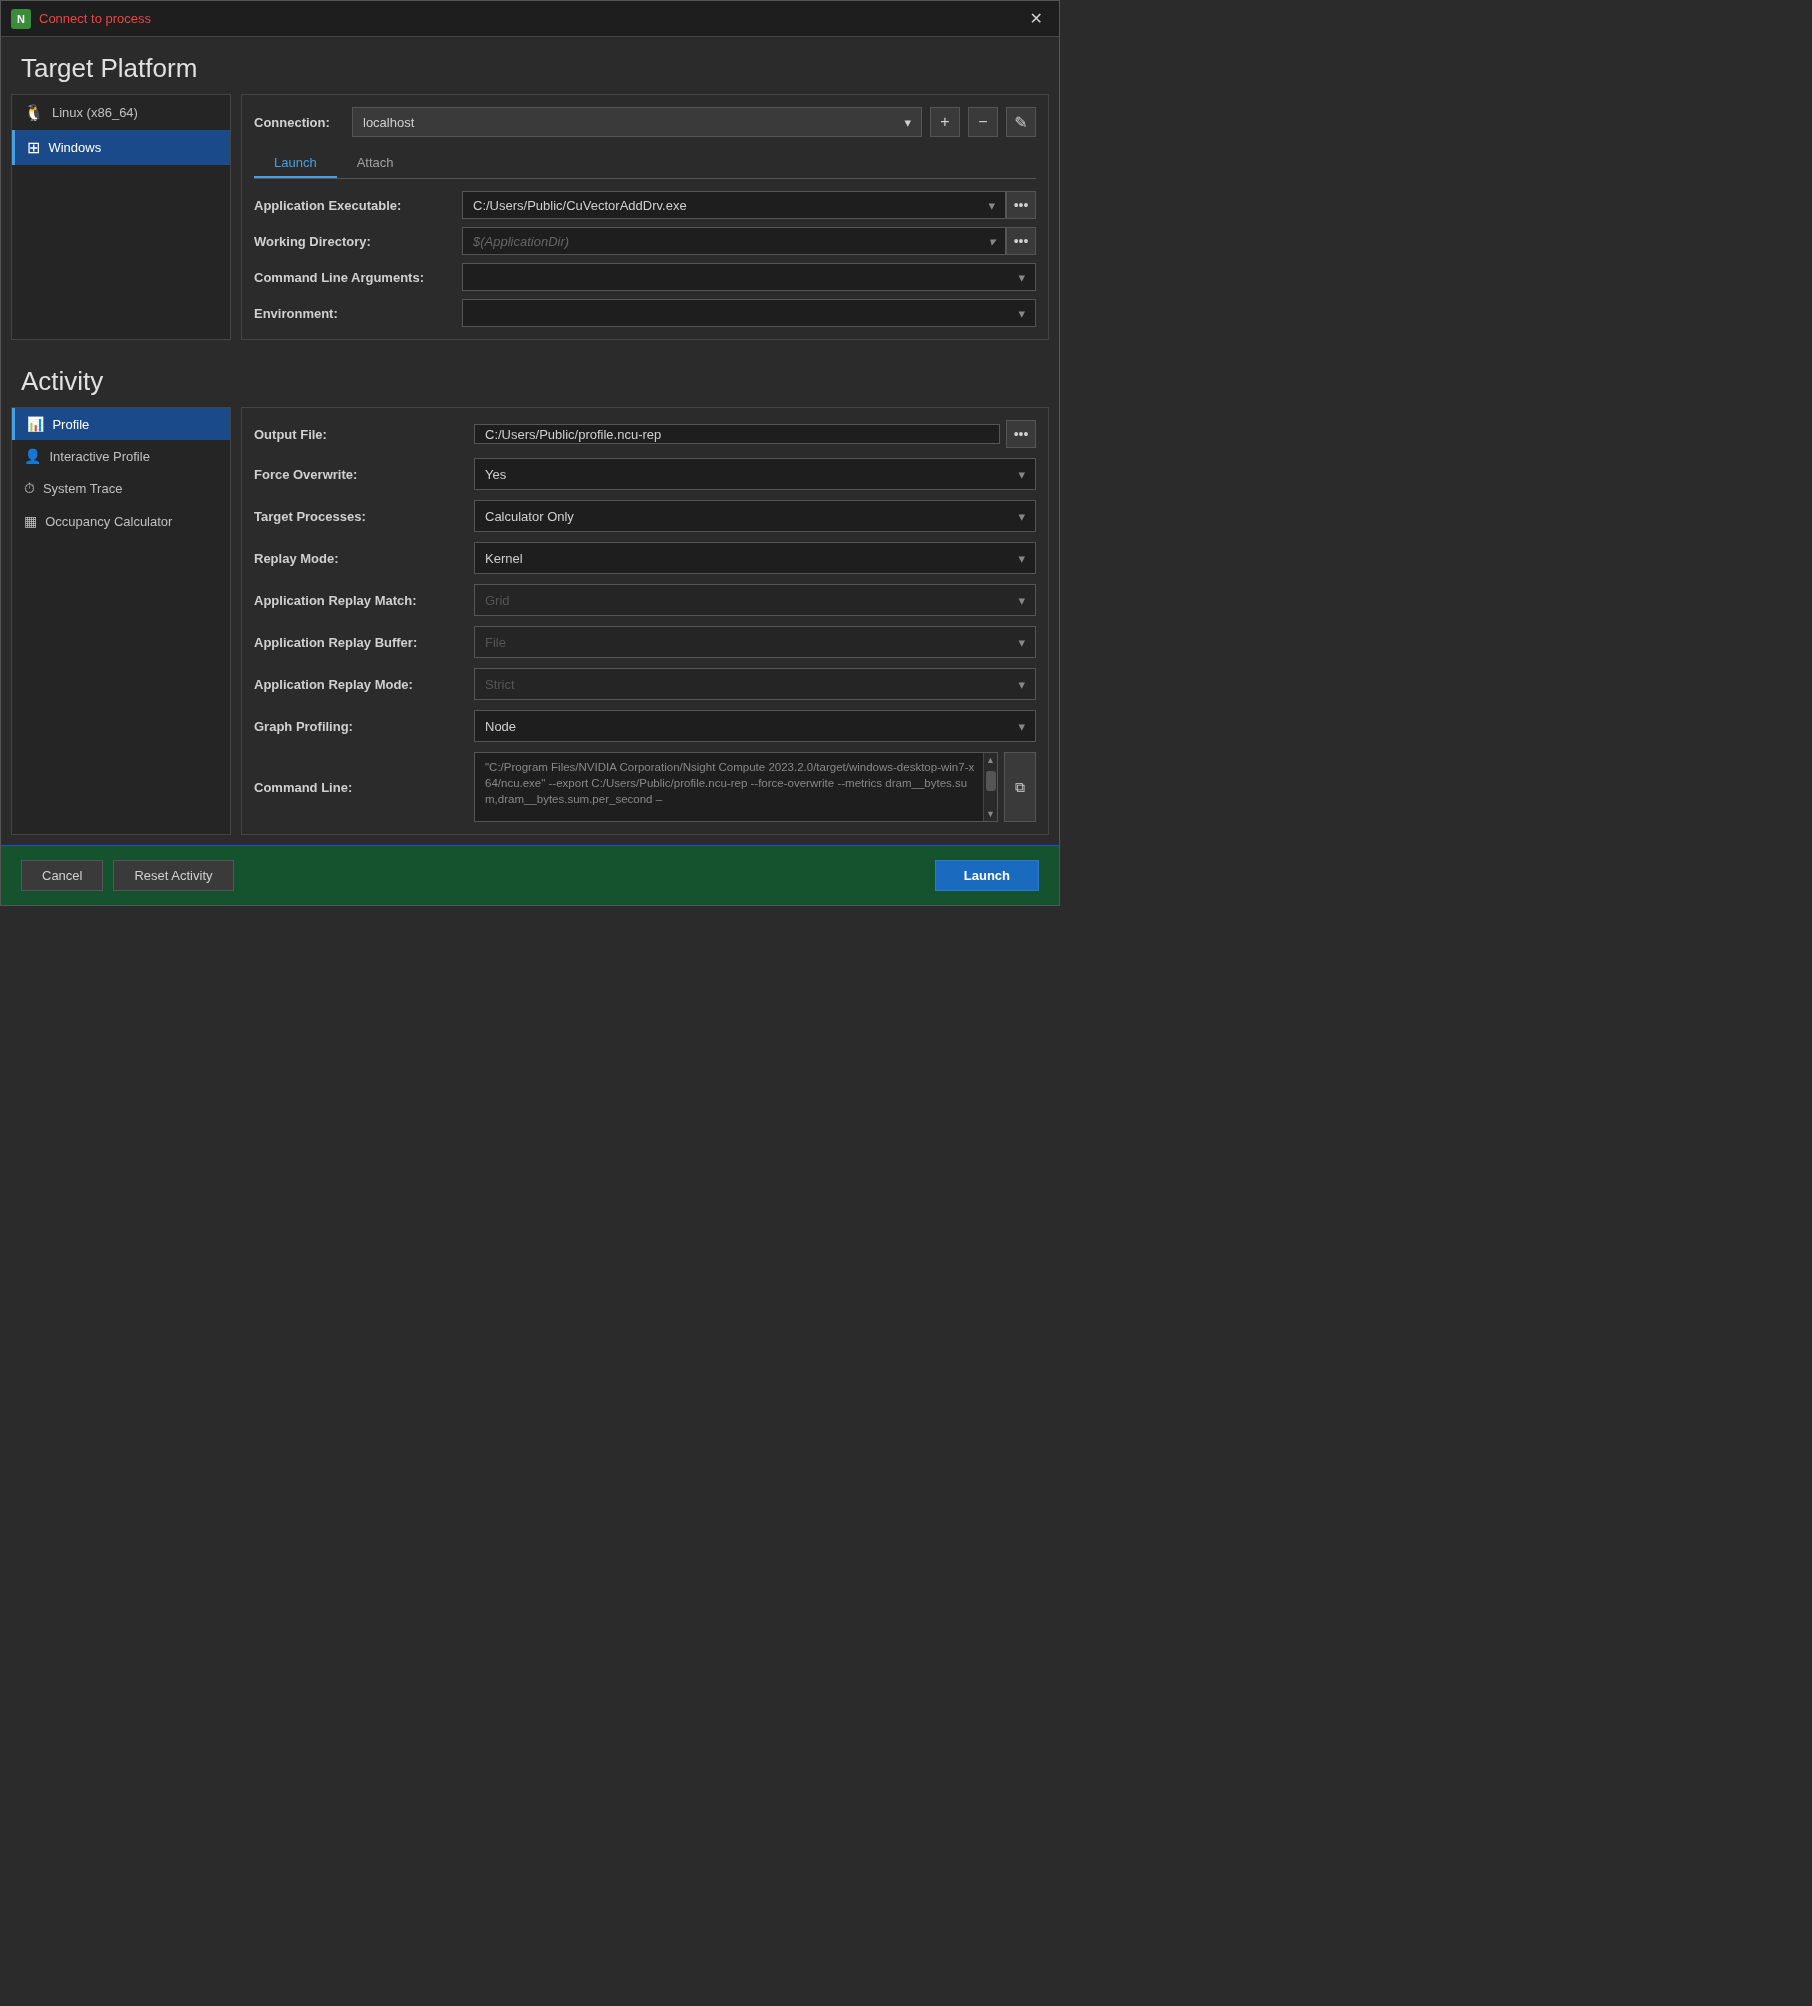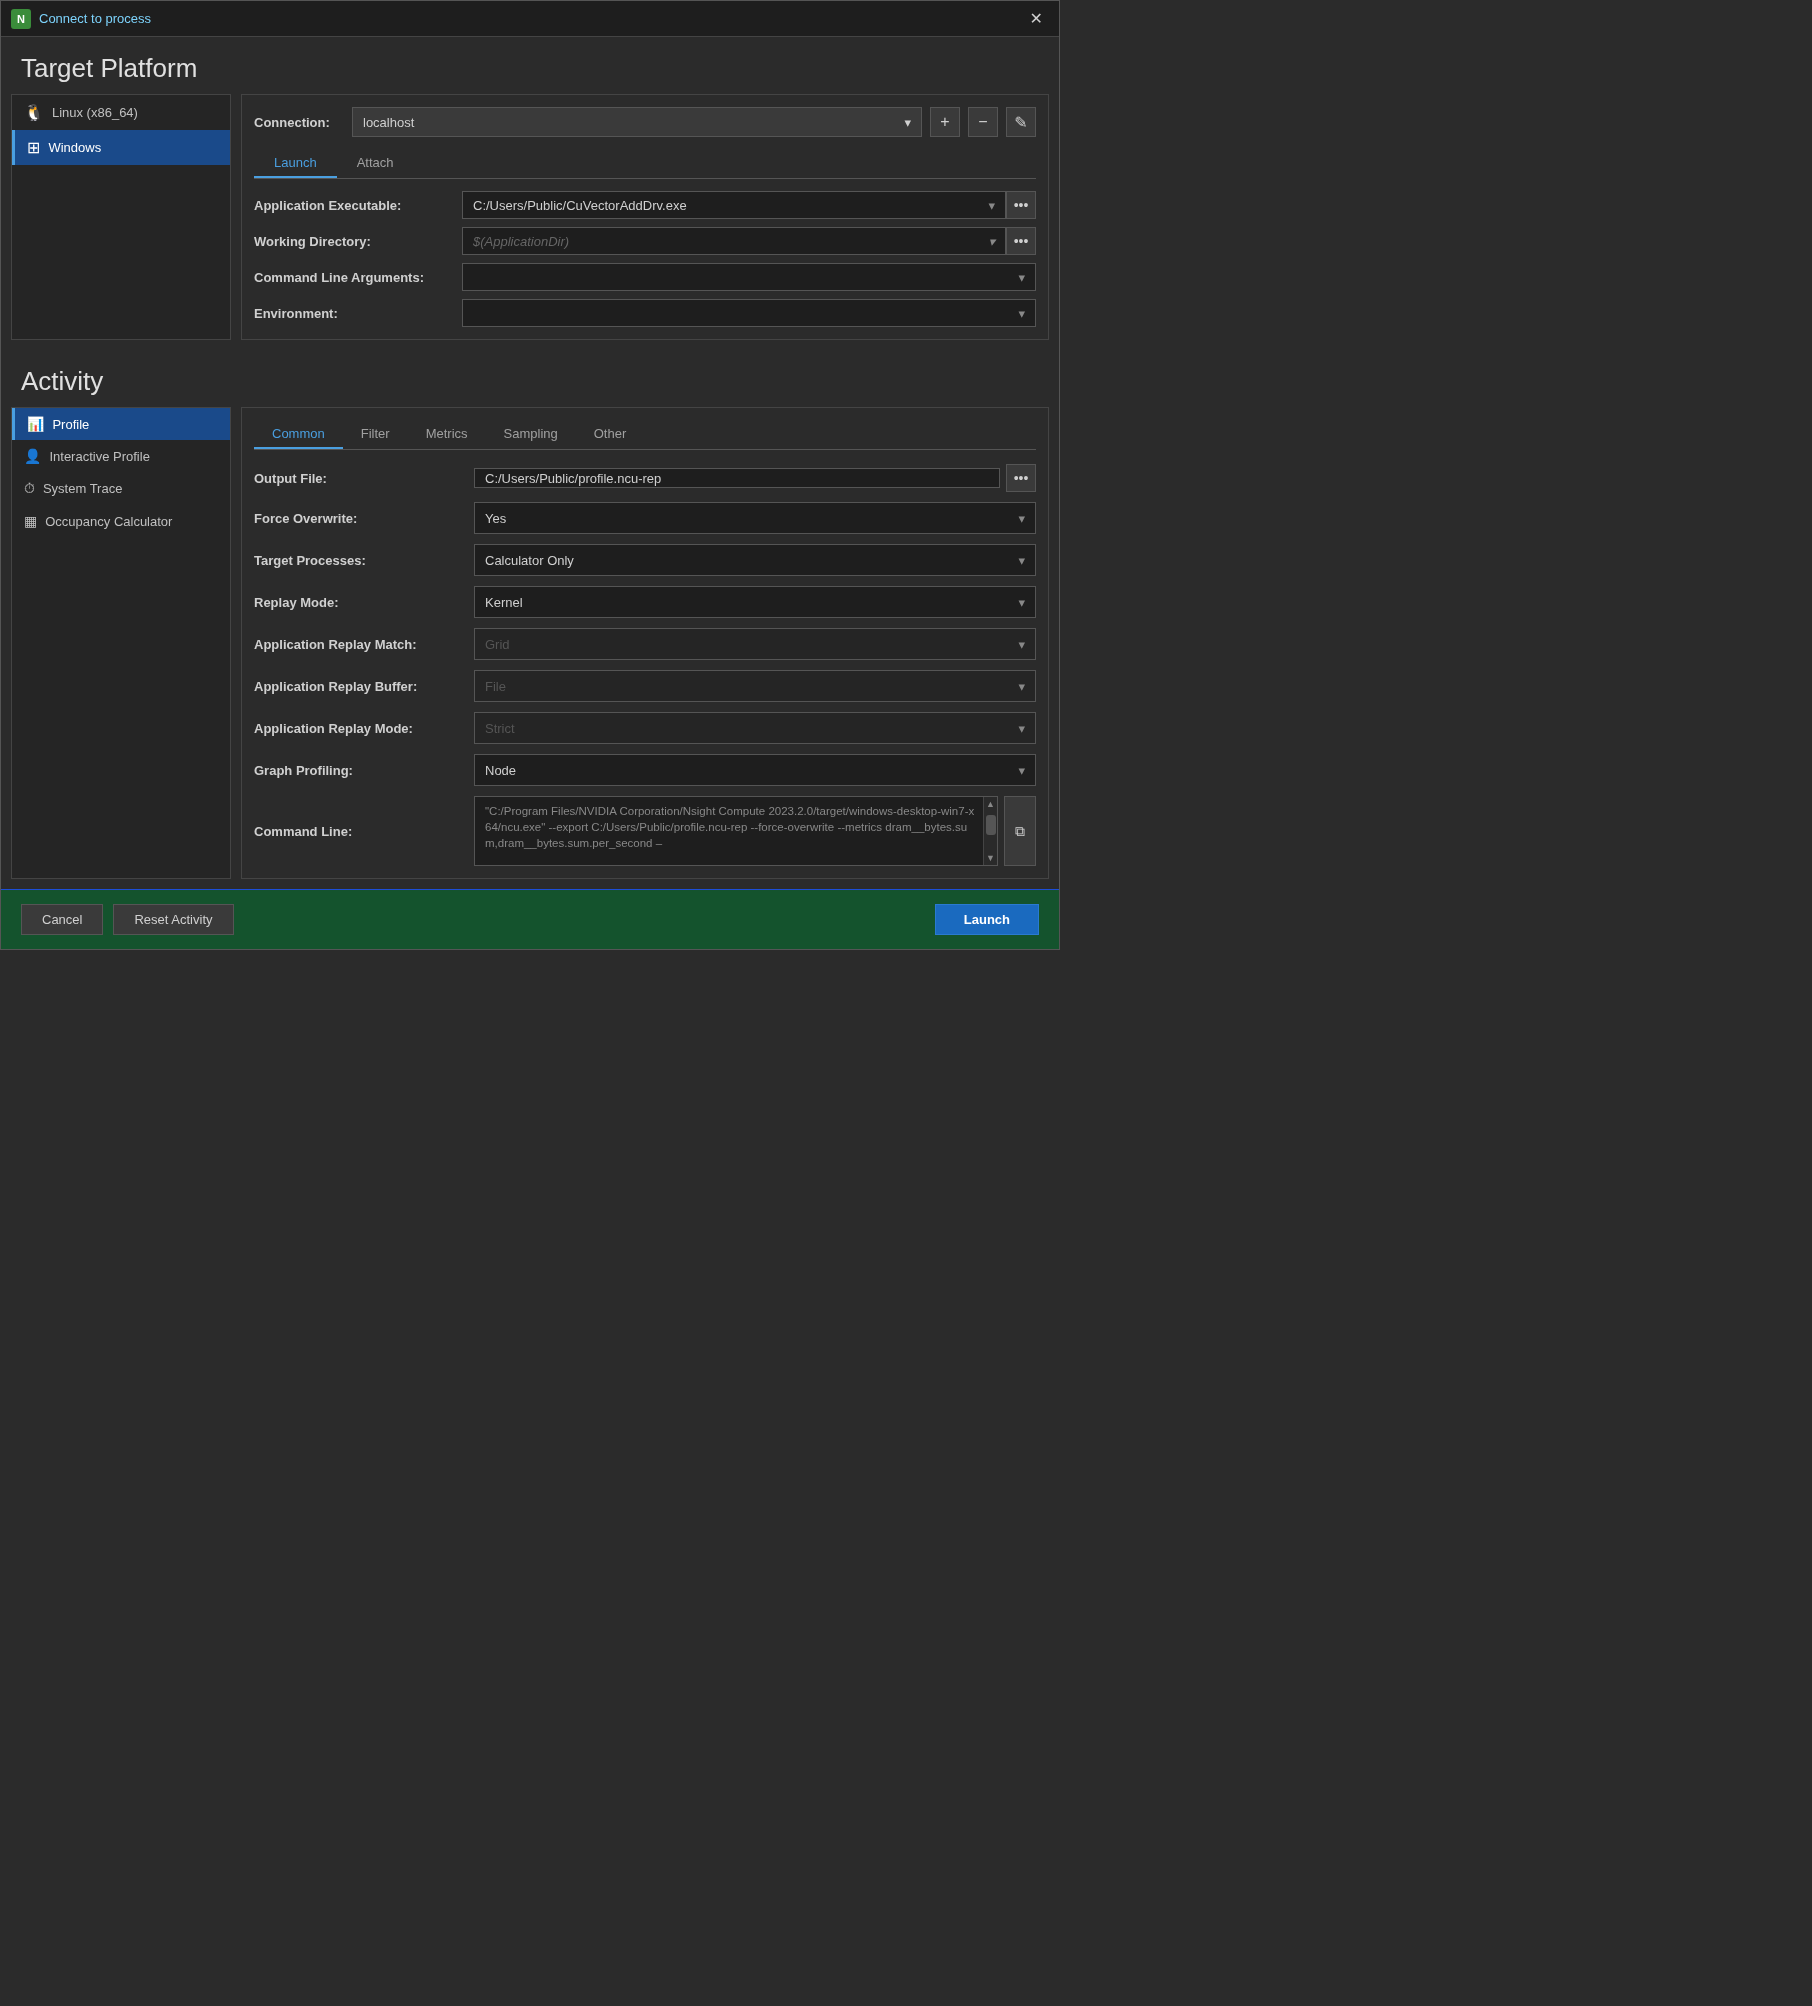--- a/index.html
+++ b/index.html
@@ -34,21 +34,21 @@
       width: 20px;
       height: 20px;
       background: #3a8c3a;
       border-radius: 3px;
       display: flex; align-items: center; justify-content: center;
       color: #fff;
       font-size: 11px;
       font-weight: bold;
     }
     .titlebar-title {
-      color: #7dd3fc;
+      color: #ef4444;
       font-size: 13px;
     }
     .close-btn {
       background: none;
       border: none;
       color: #d0d0d0;
       font-size: 16px;
       cursor: pointer;
       padding: 2px 6px;
       line-height: 1;
@@ -493,27 +493,20 @@
           </div>
           <div class="activity-item">
             <span class="activity-icon">▦</span>
             <span>Occupancy Calculator</span>
           </div>
         </div>
 
         <div class="profile-panel">
 
 
-          <div class="profile-tabs-row">
-            <div class="profile-tab active">Common</div>
-            <div class="profile-tab">Filter</div>
-            <div class="profile-tab">Metrics</div>
-            <div class="profile-tab">Sampling</div>
-            <div class="profile-tab">Other</div>
-          </div>
 
           <div class="profile-form-grid">
 
             <span class="pf-label">Output File:</span>
             <div class="pf-field">
               <div class="pf-input">
                 <span>C:/Users/Public/profile.ncu-rep</span>
               </div>
               <div class="three-dots">•••</div>
             </div>

